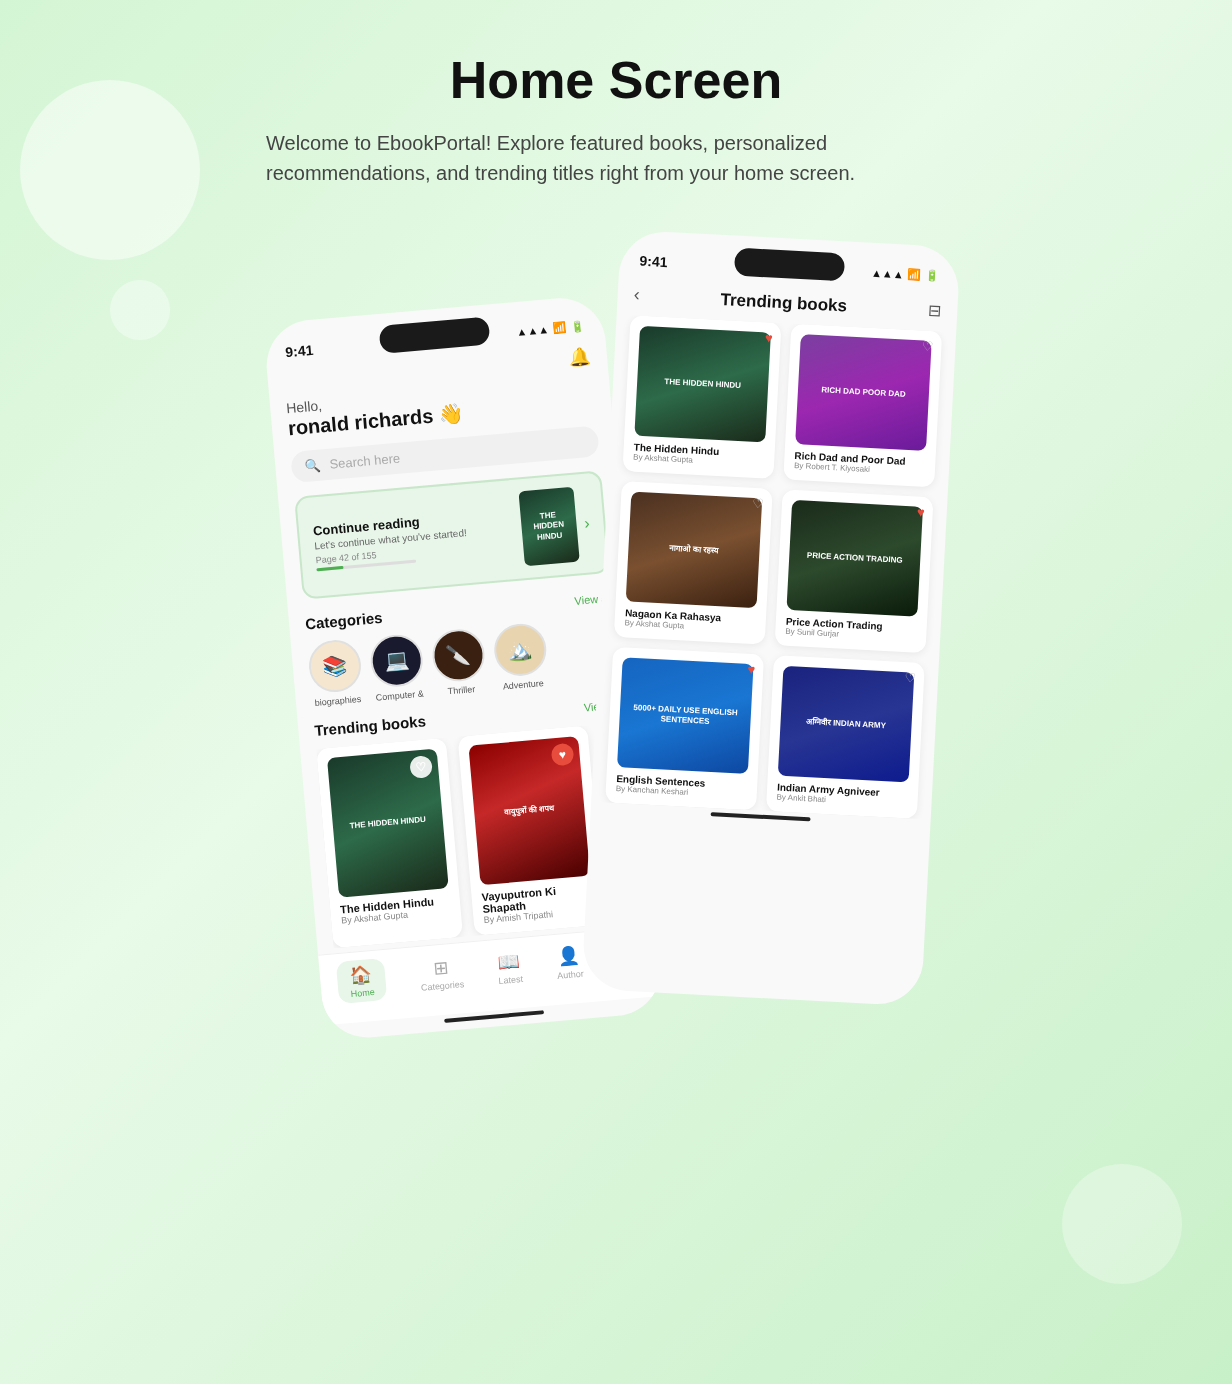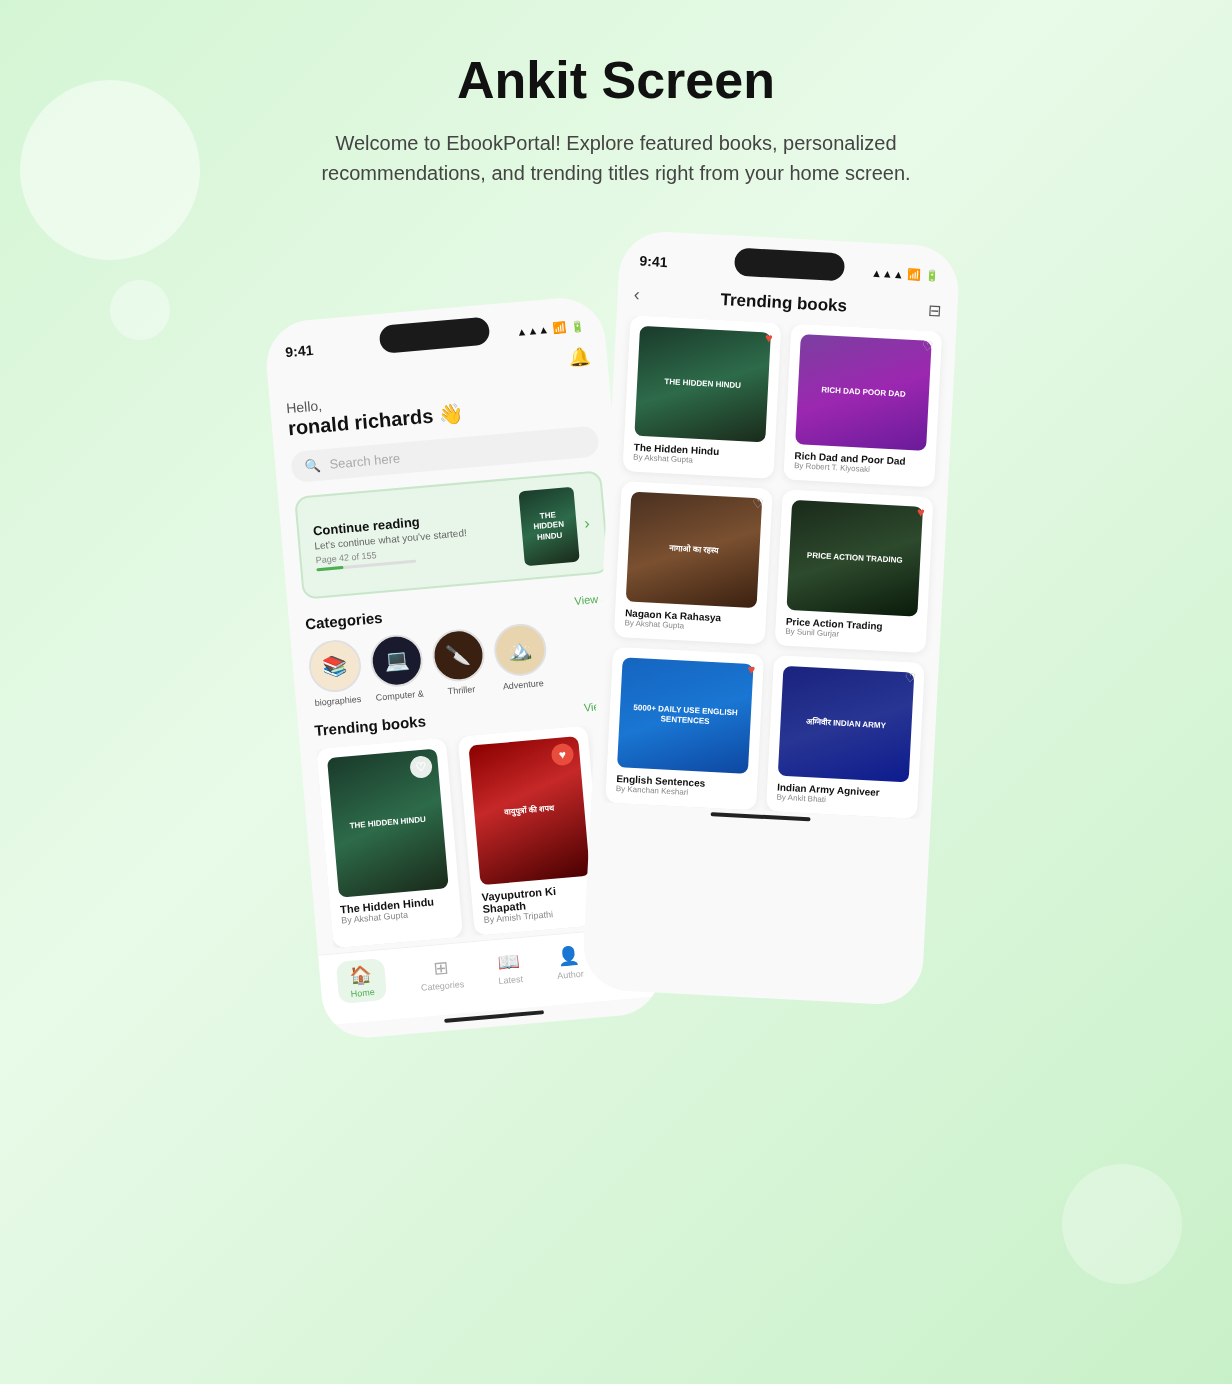--- a/index.html
+++ b/index.html
@@ -40,21 +40,21 @@
       font-size: 52px;
       font-weight: 900;
       color: #111;
       margin-bottom: 18px;
       text-align: center;
       z-index: 1;
     }
     .page-subtitle {
       font-size: 20px;
       color: #444;
-      text-align: center;
+      text-align: left;
       max-width: 700px;
       line-height: 1.5;
       margin-bottom: 50px;
       z-index: 1;
     }
     .phones-container {
       display: flex;
       align-items: flex-end;
       gap: 0;
       z-index: 1;
@@ -344,21 +344,21 @@
       line-height: 1.3;
     }
   </style>
 </head>
 <body>
 
 <div class="bg-circle-1"></div>
 <div class="bg-circle-2"></div>
 <div class="bg-circle-3"></div>
 
-<h1 class="page-title">Ankit Screen</h1>
+<h1 class="page-title">Home Screen</h1>
 <p class="page-subtitle">Welcome to EbookPortal! Explore featured books, personalized recommendations, and trending titles right from your home screen.</p>
 
 <div class="phones-container">
 
   <div class="phone1-outer">
     <div class="phone1">
       <div class="dynamic-island"></div>
 
       <div class="status-bar">
         <span class="status-time">9:41</span>

